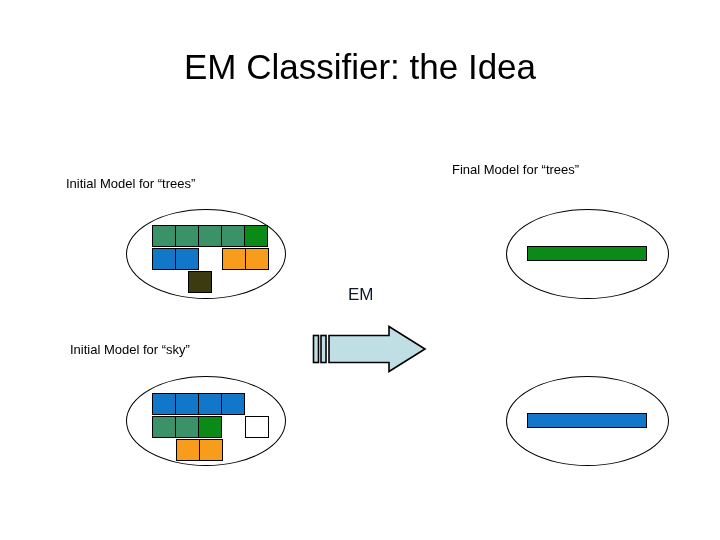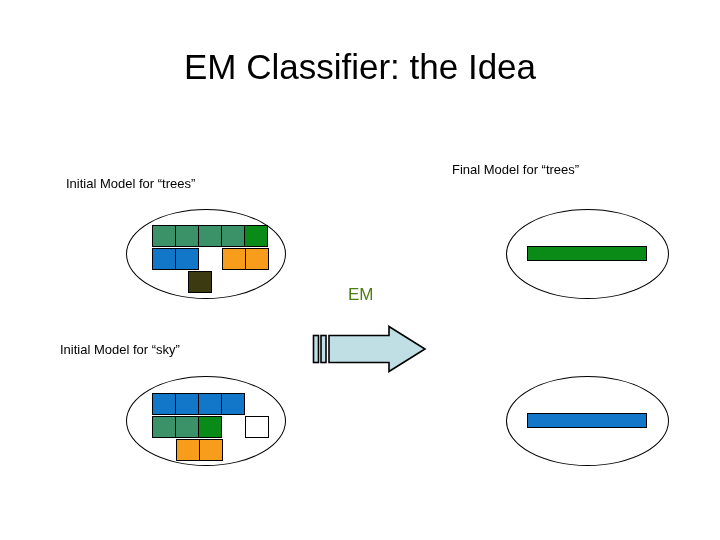--- a/index.html
+++ b/index.html
@@ -35,31 +35,31 @@
   
   .caption {
     position: absolute;
     font-size: 13px;
     line-height: 18px;
     color: #000000;
     white-space: nowrap;
   }
   #cap-init-trees { left: 66px;  top: 175px; }
   #cap-final-trees{ left: 452px; top: 161px; }
-  #cap-init-sky   { left: 60px;  top: 341px; text-align: center; }
+  #cap-init-sky   { left: 70px;  top: 341px; text-align: center; }
   #cap-final-sky  { left: 452px; top: 341px; }
 
   
   #em-label {
     position: absolute;
     left: 348px;
     top: 284px;
     font-size: 17px;
     line-height: 21px;
-    color: #4d7c0f;
+    color: #0f172a;
     white-space: nowrap;
   }
 
   
   .ellipse {
     position: absolute;
     border: 1px solid #000000;
     border-radius: 50%;
     background: #ffffff;
     box-sizing: border-box;

